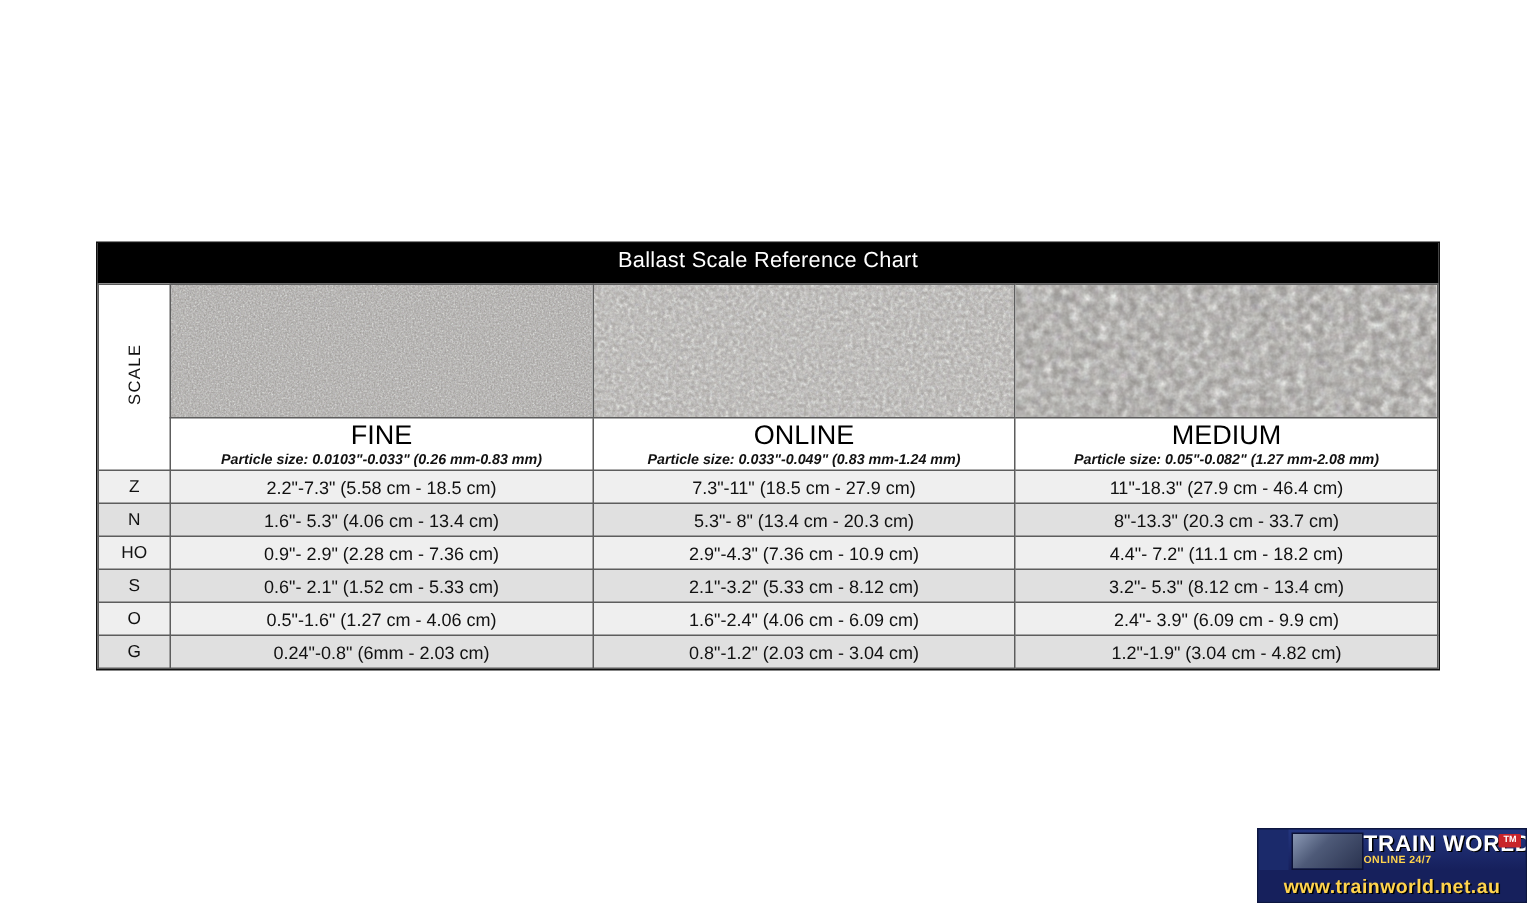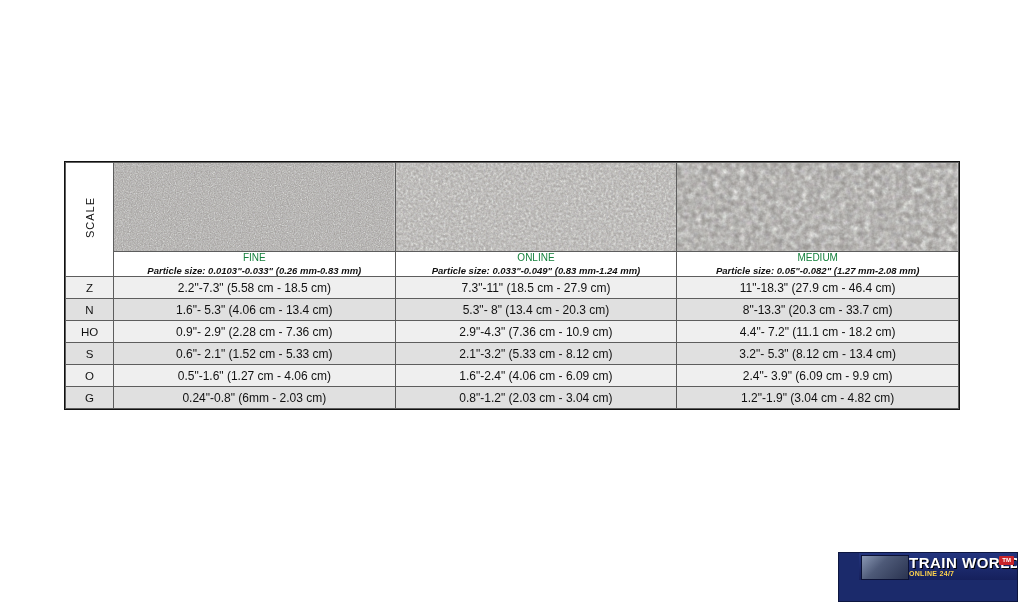--- a/index.html
+++ b/index.html
@@ -81,22 +81,22 @@
     display: block;
   }
 
   
   .grade-head {
     background: #ffffff;
     text-align: center;
     padding: 3px 2px 4px 2px;
   }
   .grade-name {
-    font-size: 10px;
-    color: #15803d;
+    font-size: 18px;
+    color: #000000;
     line-height: 1.25;
   }
   .grade-particle {
     font-size: 9.5px;
     font-weight: bold;
     font-style: italic;
     color: #111111;
     line-height: 1.25;
   }
   .grade-particle .val {
@@ -196,20 +196,21 @@
     letter-spacing: 0.3px;
     background: #16205c;
     text-shadow: 1px 1px 0 #000;
   }
 </style>
 </head>
 <body>
 
 <div id="chart-wrapper">
 
+  <div class="title-bar">Ballast Scale Reference Chart</div>
 
   <table class="ballast-table">
     <colgroup>
       <col class="scale-col">
       <col style="width:31.6%">
       <col style="width:31.6%">
       <col style="width:31.6%">
     </colgroup>
     <tbody>
 
@@ -334,13 +335,14 @@
   </table>
 </div>
 
 <div id="logo">
   <div class="logo-top">
     <div class="logo-photo"></div>
     <div class="logo-wordmark">TRAIN WORLD</div>
     <div class="logo-badge">TM</div>
     <div class="logo-online">ONLINE 24/7</div>
   </div>
+  <div class="logo-url">www.trainworld.net.au</div>
 </div>
 
 </body></html>

